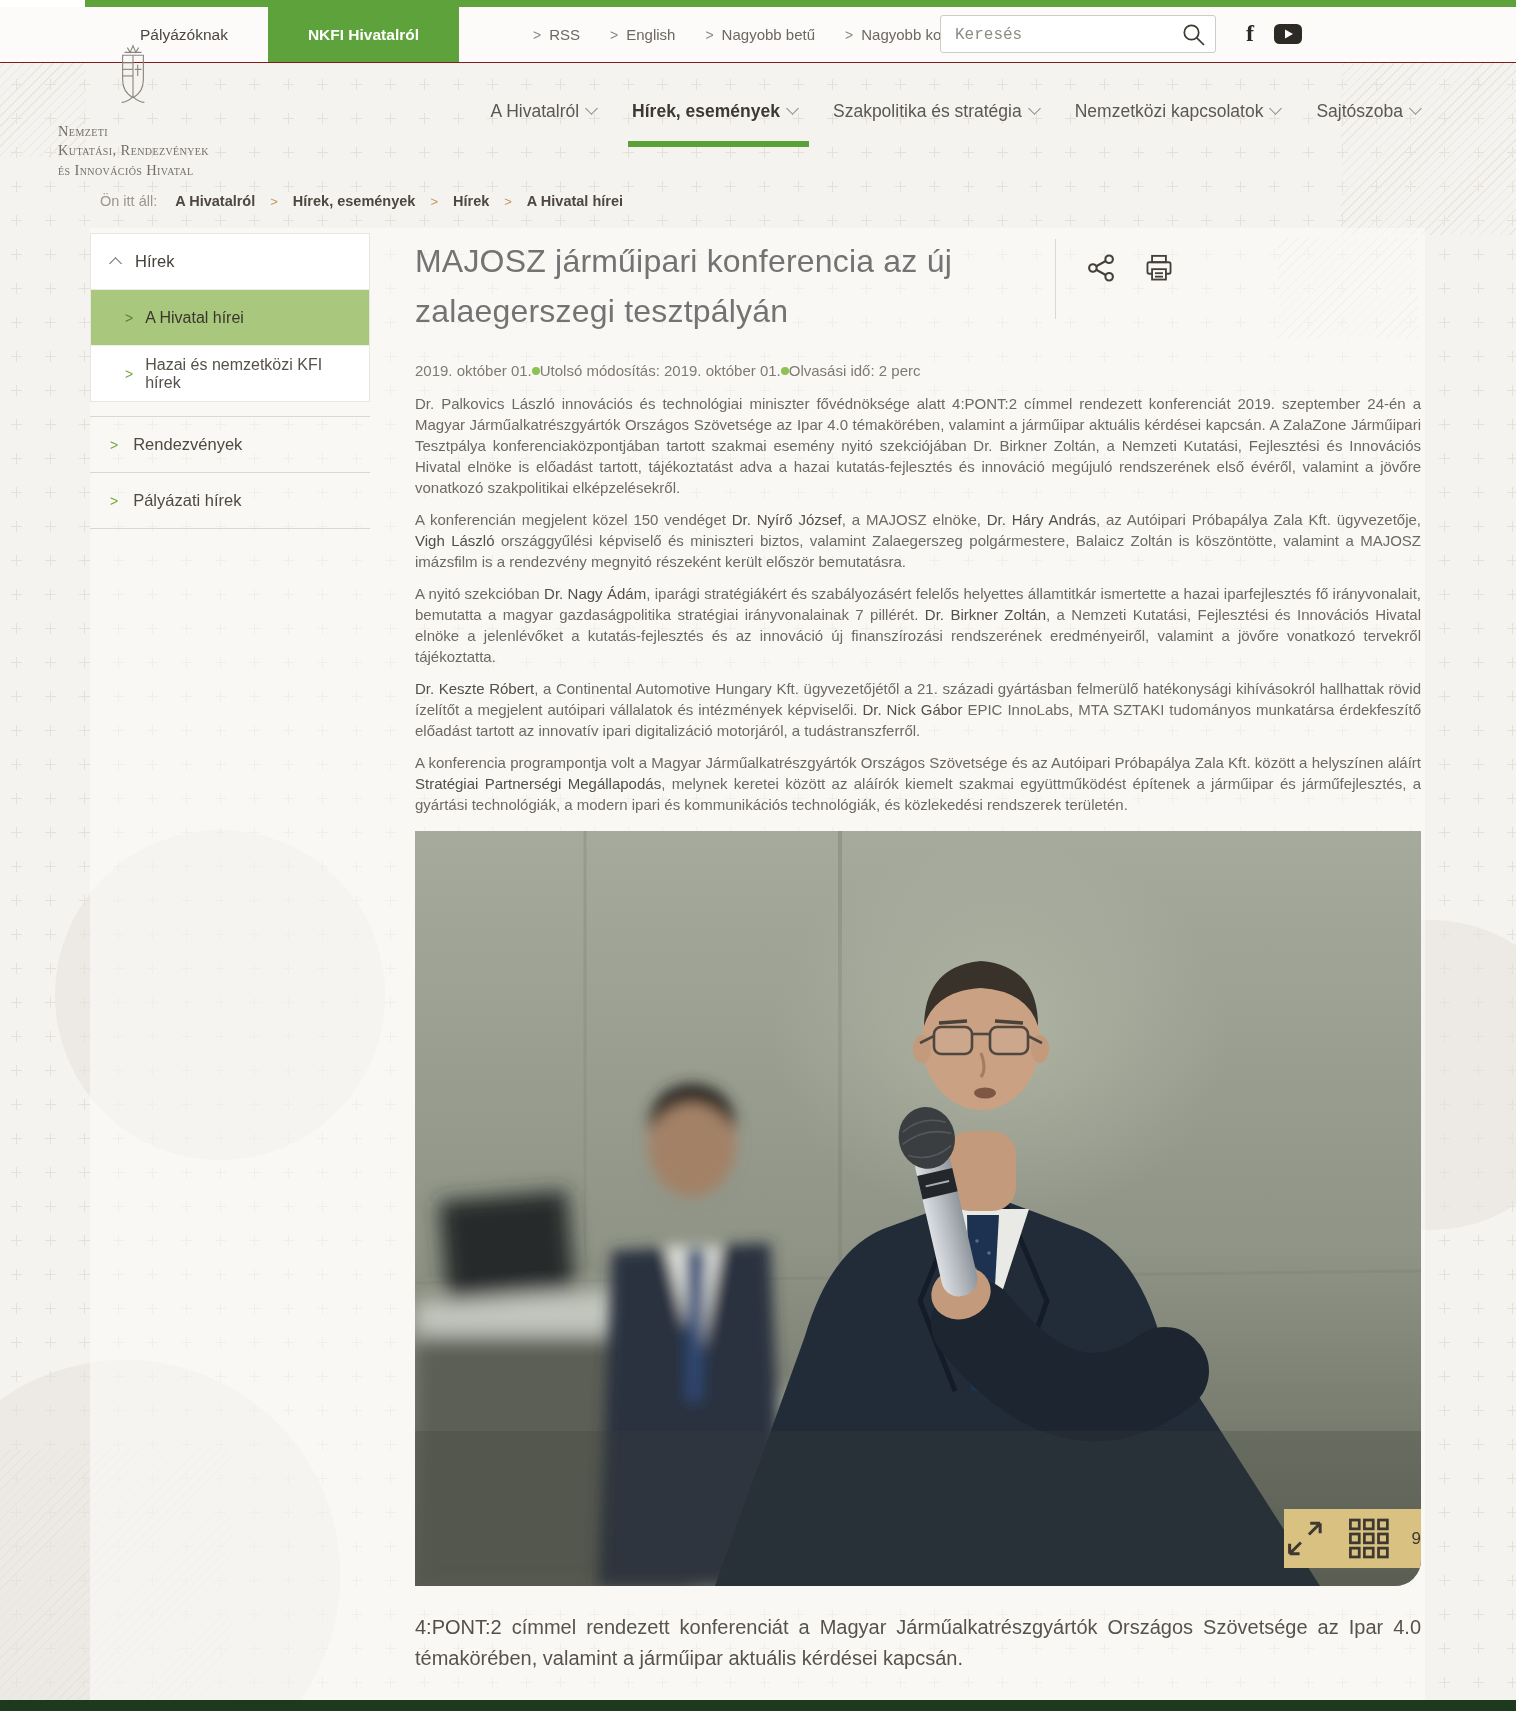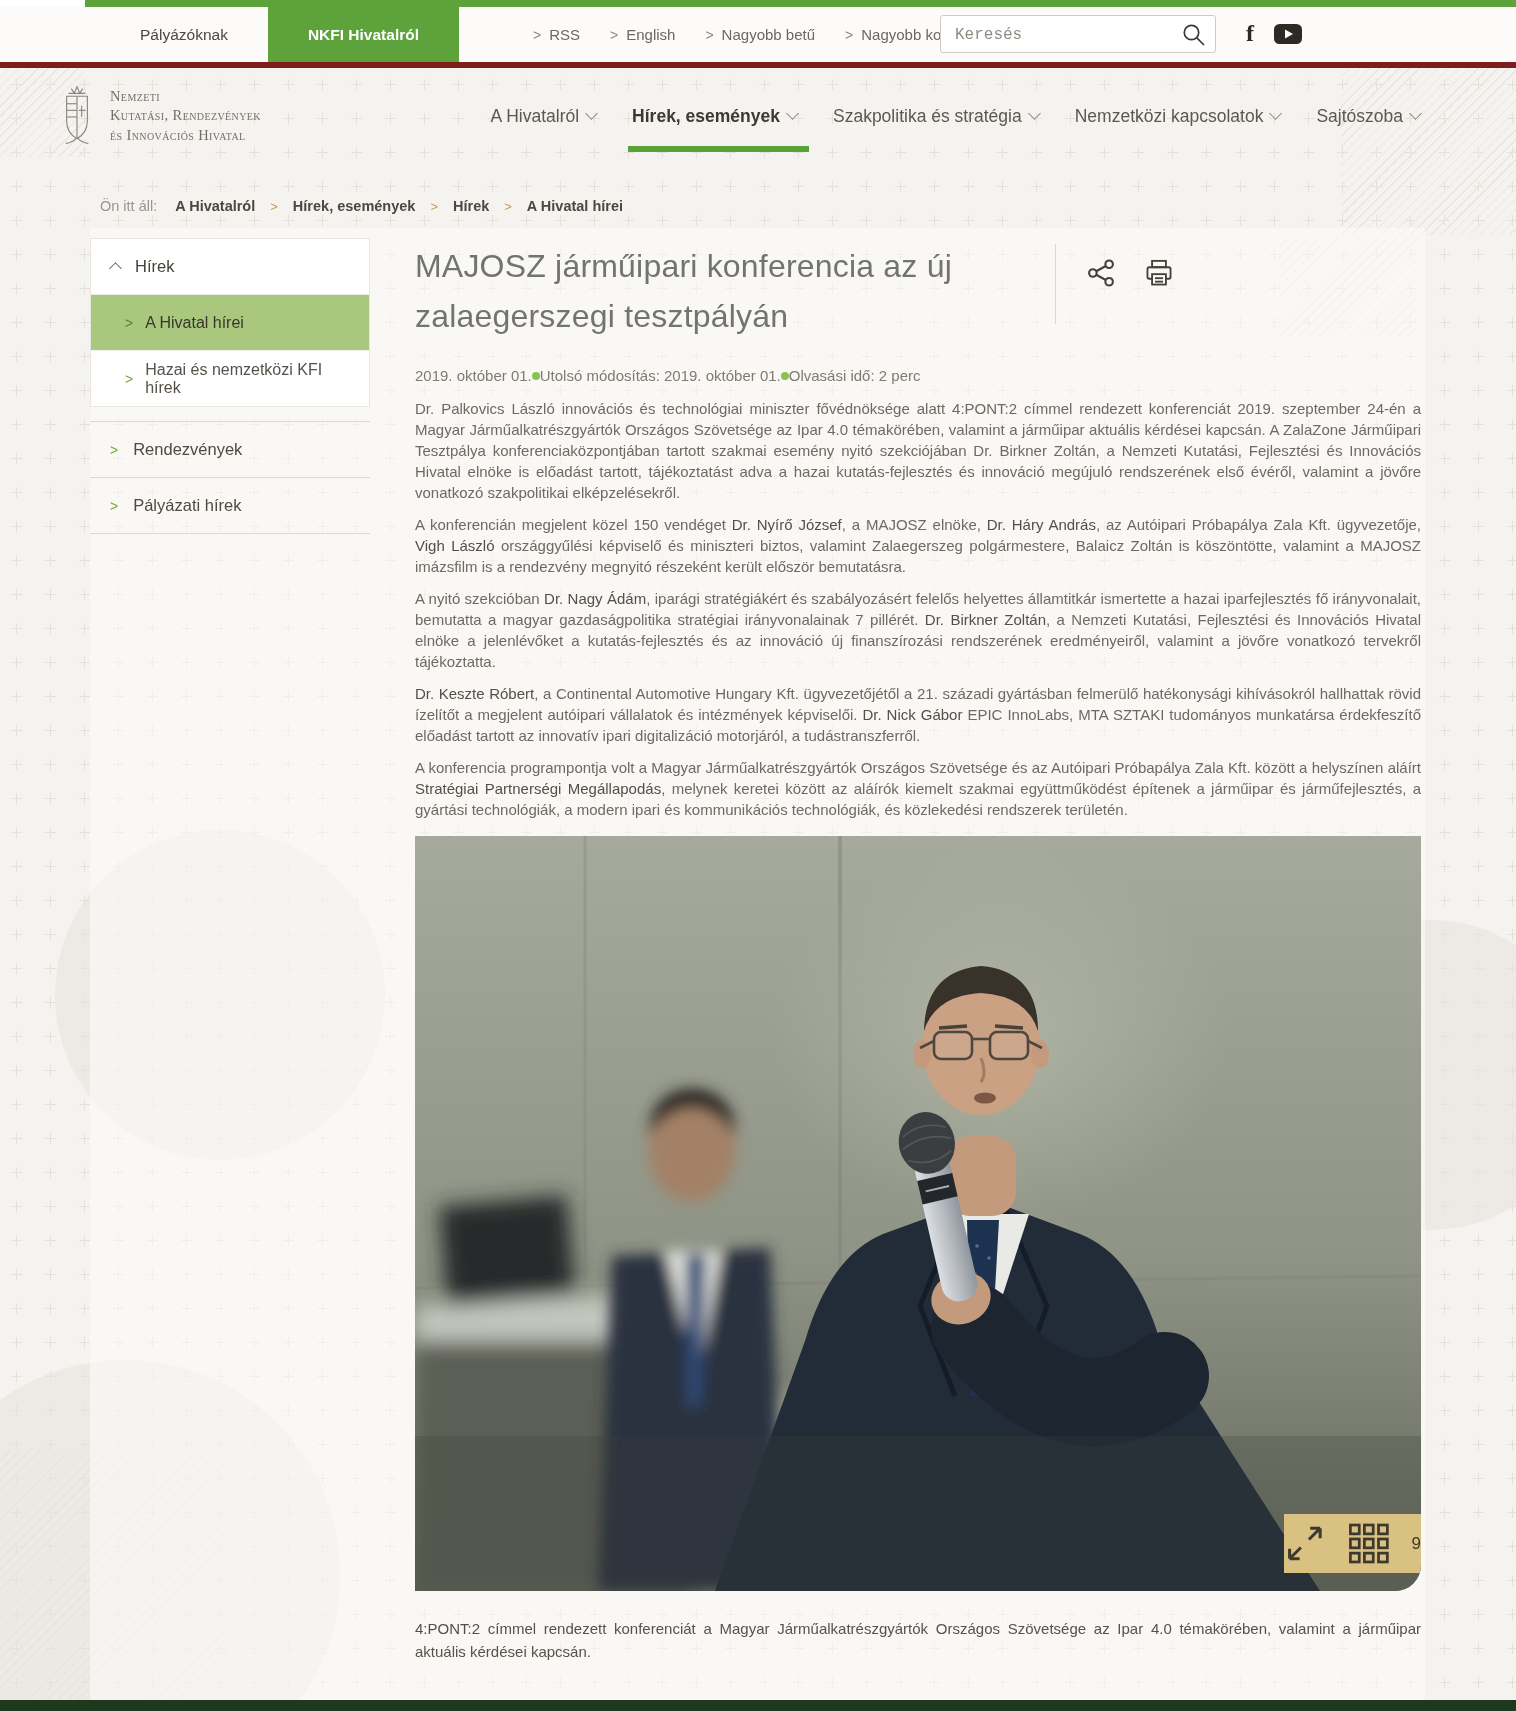--- a/index.html
+++ b/index.html
@@ -18,38 +18,38 @@
     background:repeating-linear-gradient(to right,transparent 0 16px,#e4e1da 16px 17px,transparent 17px 34px);
     -webkit-mask-image:repeating-linear-gradient(to bottom,transparent 0 11px,#000 11px 22px,transparent 22px 34px);
     mask-image:repeating-linear-gradient(to bottom,transparent 0 11px,#000 11px 22px,transparent 22px 34px);}
   .hatch{position:absolute;z-index:0;pointer-events:none;
     background:repeating-linear-gradient(135deg,#e9e6e1 0 1px,transparent 1px 7px);}
   .deco-circle{position:absolute;border-radius:50%;background:rgba(229,226,220,.55);z-index:0;pointer-events:none;}
   .page-card{position:absolute;left:90px;right:91px;top:228px;bottom:11px;background:rgba(252,251,250,.55);z-index:1;pointer-events:none;}
 
   
   .top-strip{height:7px;background:linear-gradient(90deg,#ffffff 0 85px,#5ea23b 85px 100%);position:relative;z-index:3;}
-  .topbar{position:relative;height:55px;background:#fcfbfa;border-bottom:6px solid #7f1d1d;z-index:3;}
+  .topbar{position:relative;height:55px;background:#fcfbfa;border-bottom:1px solid #7f1d1d;z-index:3;}
   .topbar-tabs{position:absolute;left:100px;top:0;height:100%;display:flex;}
   .tab{display:flex;align-items:center;padding:0 40px;font-size:15.5px;color:#4c4741;cursor:pointer;}
   .tab.active{background:#5ea23b;color:#ffffff;font-weight:600;margin-top:-7px;padding-top:7px;}
   .quicklinks{position:absolute;left:533px;top:0;height:100%;display:flex;gap:30px;align-items:center;font-size:15px;color:#6d6861;}
   .quicklink{display:flex;gap:8px;align-items:center;cursor:pointer;}
   .quicklink .gt{color:#8e897f;font-size:14px;}
   .searchbox{position:absolute;left:940px;top:8px;width:276px;height:38px;background:#fff;border:1px solid #cfccc5;border-radius:3px;box-sizing:border-box;}
   .searchbox input{position:absolute;left:12px;top:0;height:100%;width:215px;border:none;outline:none;font-size:16px;color:#55504a;font-family:Liberation Mono, monospace;background:transparent;}
   .searchbox input::placeholder{color:#8f8b83;}
   .search-btn{position:absolute;right:8px;top:6px;width:26px;height:26px;cursor:pointer;}
   .social{position:absolute;left:1246px;top:13px;display:flex;gap:20px;align-items:center;}
   .fb{font-weight:bold;font-size:24px;color:#2d2925;cursor:pointer;font-family:"Liberation Serif",serif;}
   .yt{cursor:pointer;display:block;}
 
   
   .header-row{position:relative;display:flex;align-items:center;height:96px;padding:0 96px 0 58px;z-index:3;}
-  .logo{display:flex;align-items:center;gap:14px;cursor:pointer;}
+  .logo{display:flex;align-items:center;gap:14px;cursor:pointer;flex-direction:column;}
   .logo-text{font-family:"Liberation Serif",serif;font-variant:small-caps;font-size:14.5px;line-height:1.35;color:#746f66;letter-spacing:.4px;}
   .nav{margin-left:auto;display:flex;gap:36px;align-items:center;font-size:17.5px;color:#5c5750;}
   .nav-item{position:relative;display:flex;align-items:center;gap:8px;cursor:pointer;white-space:nowrap;}
   .nav-item.active{font-weight:bold;color:#3d3832;}
   .nav-item.active::after{content:"";position:absolute;left:-4px;right:-12px;top:40px;height:6px;background:#58a238;}
   .caret-down{width:8px;height:8px;border-right:1.6px solid #8d887f;border-bottom:1.6px solid #8d887f;transform:rotate(45deg);margin-top:-5px;}
 
   
   .breadcrumb{position:relative;z-index:3;margin:34px 0 0 100px;font-size:14.5px;color:#9b968d;display:flex;align-items:center;}
   .crumb{color:#4e473f;font-weight:600;cursor:pointer;}
@@ -81,21 +81,21 @@
 
   .body-text p{margin:0 0 11px;font-size:15px;line-height:1.4;text-align:justify;color:#6e6962;}
   b{font-weight:normal;color:#544f48;}
 
   
   .photo-frame{position:relative;margin-top:16px;width:1006px;height:755px;border-radius:0 0 26px 0;overflow:hidden;background:#8d9284;cursor:pointer;}
   .photo-frame svg{display:block;width:100%;height:100%;}
   .photo-overlay{position:absolute;right:0;bottom:18px;width:137px;height:59px;background:#d9c182;display:flex;align-items:center;justify-content:center;gap:22px;}
   .gallery-count{font-size:17px;color:#3e3930;}
 
-  .caption{margin:26px 0 0;font-size:15px;line-height:1.55;text-align:justify;color:#57524b;width:1006px;}
+  .caption{margin:26px 0 0;font-size:20px;line-height:1.55;text-align:justify;color:#57524b;width:1006px;}
 
   .footer-strip{position:absolute;left:0;right:0;bottom:0;height:11px;background:#1d3a1f;z-index:4;}
 </style>
 </head>
 <body>
 
 <div class="bg-pattern"></div>
 <div class="hatch" style="left:0;top:7px;width:86px;height:150px;"></div>
 <div class="hatch" style="right:0;top:7px;width:175px;height:228px;"></div>
 <div class="hatch" style="right:98px;top:238px;width:140px;height:100px;"></div>

